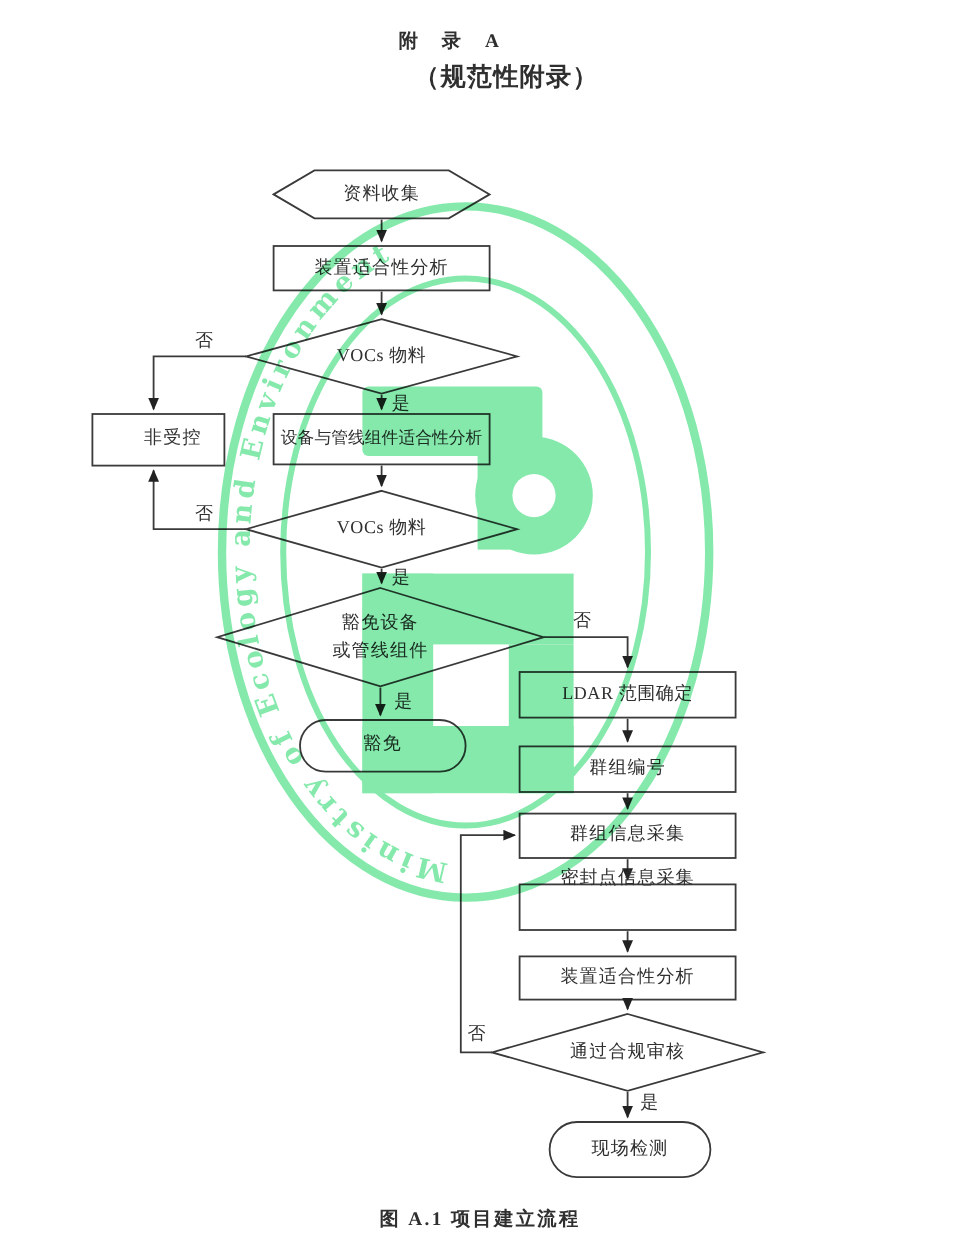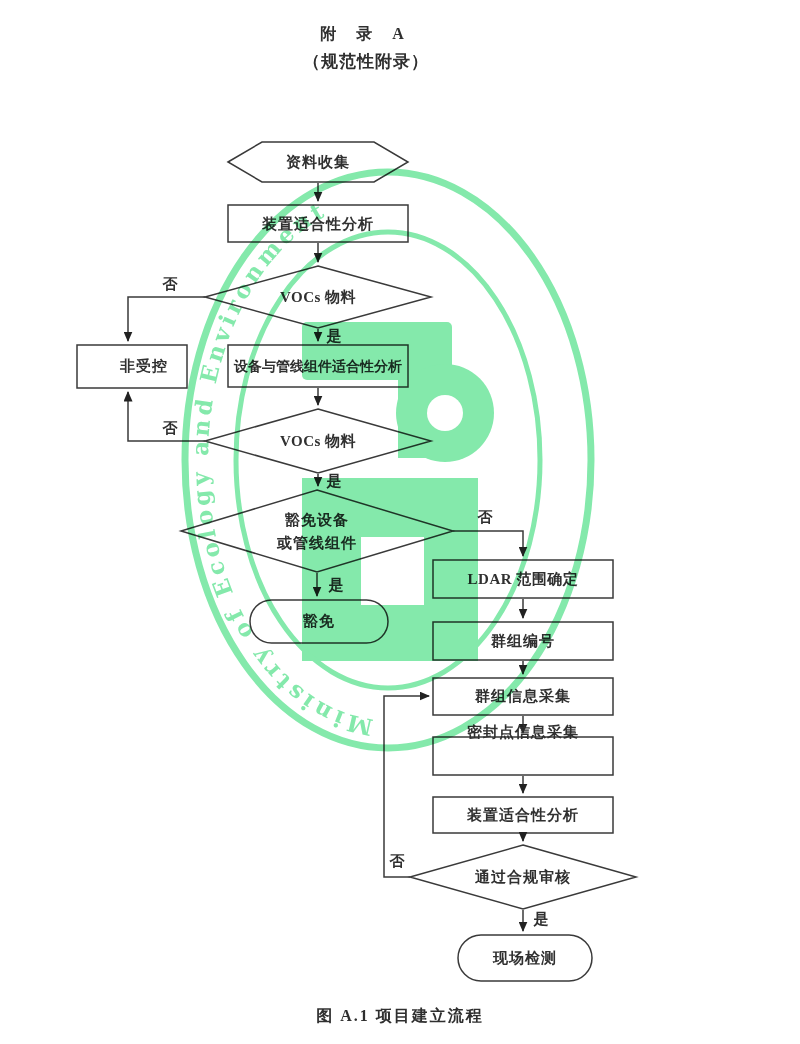--- a/index.html
+++ b/index.html
@@ -1,35 +1,35 @@
 <!DOCTYPE html>
 <html><head>
 <meta charset="utf-8">
 <style>
   html,body{margin:0;padding:0;background:#ffffff;}
   .page{
     position:relative;width:800px;height:1044px;background:#ffffff;overflow:hidden;
     font-family:"Liberation Serif","DejaVu Serif",serif;color:#2f2f2f;
   }
   .abs{position:absolute;}
-  .ttl{left:0;width:732px;text-align:center;font-weight:bold;white-space:nowrap;}
+  .ttl{left:12px;width:732px;text-align:center;font-weight:bold;white-space:nowrap;}
   .ttl1{top:24px;font-size:16px;letter-spacing:8px;}
-  .ttl2{top:50px;font-size:17px;letter-spacing:1px;}
+  .ttl2{top:50px;font-size:21px;letter-spacing:1px;margin-left:44px;}
   .ttl3{top:74px;font-size:17px;letter-spacing:1px;}
   .caption{top:1006px;left:0;width:800px;text-align:center;font-weight:bold;font-size:16px;letter-spacing:2px;}
   .nlabel{
     transform:translate(-50%,-50%);white-space:nowrap;text-align:center;
     font-size:15px;letter-spacing:1px;line-height:21px;color:#303030;
   }
   .branch{
     transform:translate(-50%,-50%);white-space:nowrap;font-size:15px;color:#303030;
   }
   svg{display:block;}
   .flowsvg{position:absolute;left:0;top:0;z-index:1;}
-  .labels{position:absolute;left:0;top:0;width:800px;height:1044px;z-index:2;font-weight:bold;}
+  .labels{position:absolute;left:0;top:0;width:800px;height:1044px;z-index:2;}
   .watermark{
     position:absolute;left:0;top:0;width:800px;height:1044px;z-index:3;
     mix-blend-mode:multiply;opacity:0.92;pointer-events:none;
   }
   .wm-ring{fill:none;}
   .wm-text{font-family:"DejaVu Serif","Liberation Serif",serif;font-size:23px;font-weight:bold;letter-spacing:4px;}
 </style>
 </head>
 <body>
 

